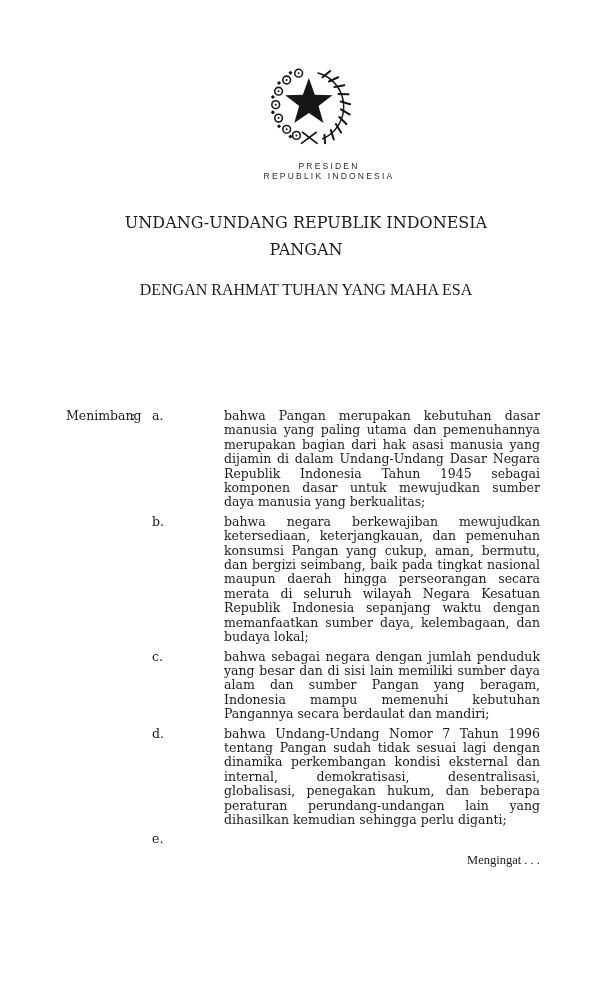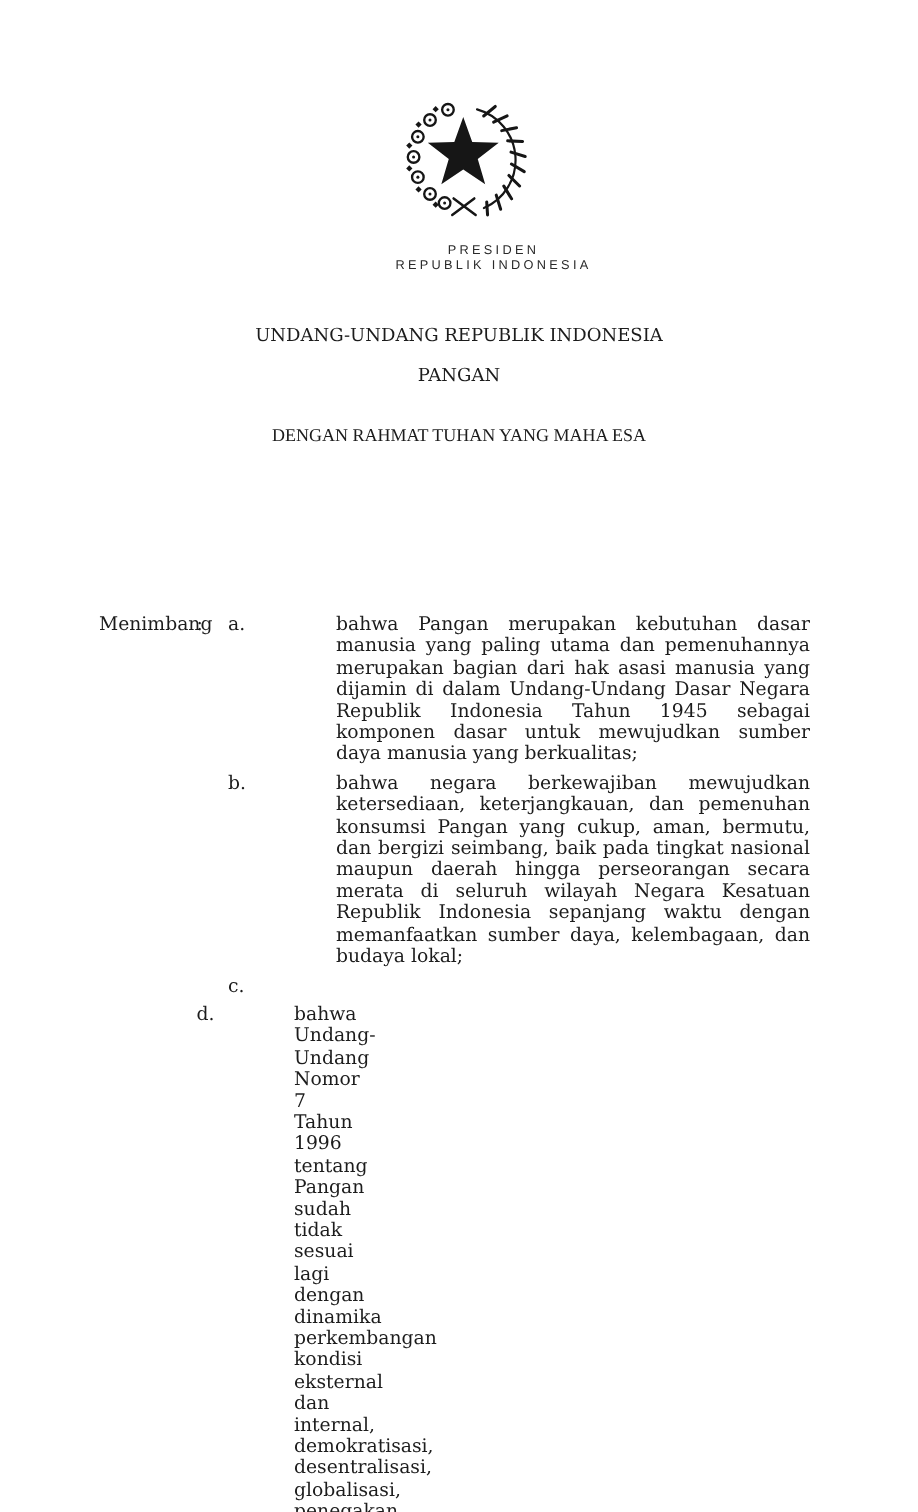--- a/index.html
+++ b/index.html
@@ -38,21 +38,21 @@
     padding-left: 19px;
   }
 
   
   .title-block {
     position: absolute;
     top: 216px;
     left: 0;
     width: 100%;
     text-align: center;
-    font-size: 12px;
+    font-size: 16px;
     line-height: 14px;
   }
   .t-line { margin-bottom: 13px; }
   .t-gap { margin-top: 26px; font-family: Liberation Serif, serif; }
 
   
   .body-block {
     position: absolute;
     top: 409px;
     left: 66px;
@@ -151,20 +151,21 @@
       <div class="cell text">bahwa Pangan merupakan kebutuhan dasar manusia yang paling utama dan pemenuhannya merupakan bagian dari hak asasi manusia yang dijamin di dalam Undang-Undang Dasar Negara Republik Indonesia Tahun 1945 sebagai komponen dasar untuk mewujudkan sumber daya manusia yang berkualitas;</div>
 
       <div class="cell"></div>
       <div class="cell"></div>
       <div class="cell">b.</div>
       <div class="cell text">bahwa negara berkewajiban mewujudkan ketersediaan, keterjangkauan, dan pemenuhan konsumsi Pangan yang cukup, aman, bermutu, dan bergizi seimbang, baik pada tingkat nasional maupun daerah hingga perseorangan secara merata di seluruh wilayah Negara Kesatuan Republik Indonesia sepanjang waktu dengan memanfaatkan sumber daya, kelembagaan, dan budaya lokal;</div>
 
       <div class="cell"></div>
       <div class="cell"></div>
       <div class="cell">c.</div>
+      <div class="cell text">bahwa sebagai negara dengan jumlah penduduk yang besar dan di sisi lain memiliki sumber daya alam dan sumber Pangan yang beragam, Indonesia mampu memenuhi kebutuhan Pangannya secara berdaulat dan mandiri;</div>
 
       <div class="cell"></div>
       <div class="cell"></div>
       <div class="cell">d.</div>
       <div class="cell text">bahwa Undang-Undang Nomor 7 Tahun 1996 tentang Pangan sudah tidak sesuai lagi dengan dinamika perkembangan kondisi eksternal dan internal, demokratisasi, desentralisasi, globalisasi, penegakan hukum, dan beberapa peraturan perundang-undangan lain yang dihasilkan kemudian sehingga perlu diganti;</div>
 
       <div class="cell"></div>
       <div class="cell"></div>
       <div class="cell">e.</div>
 

